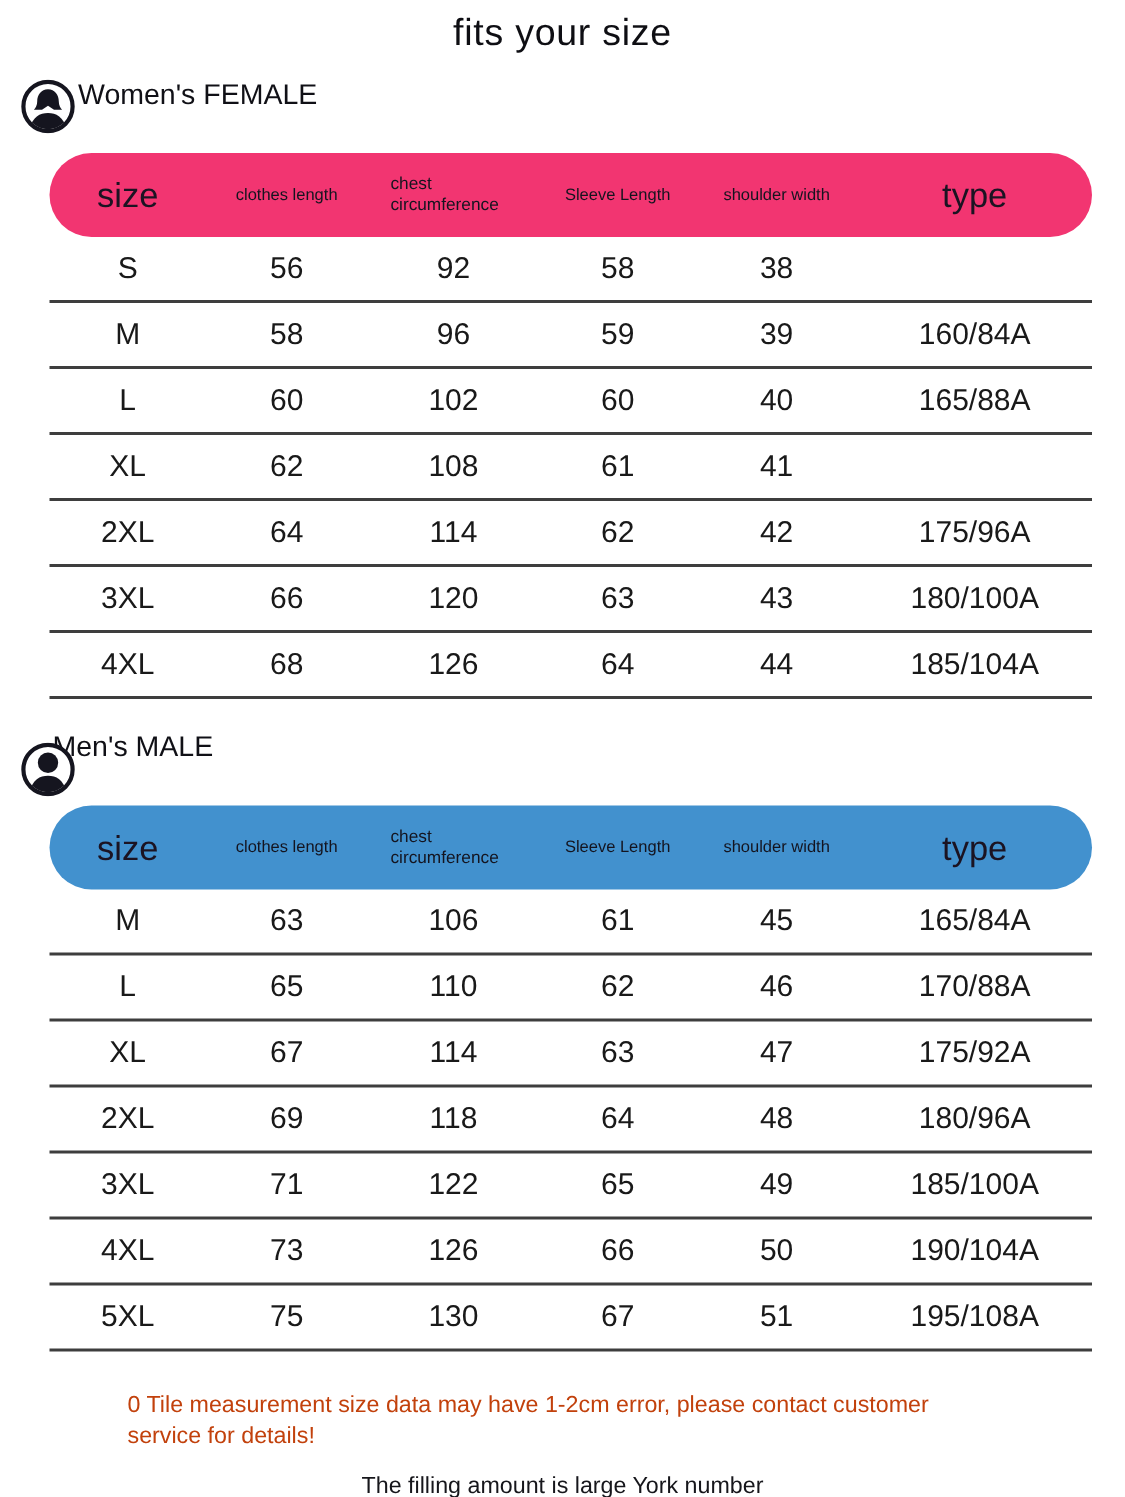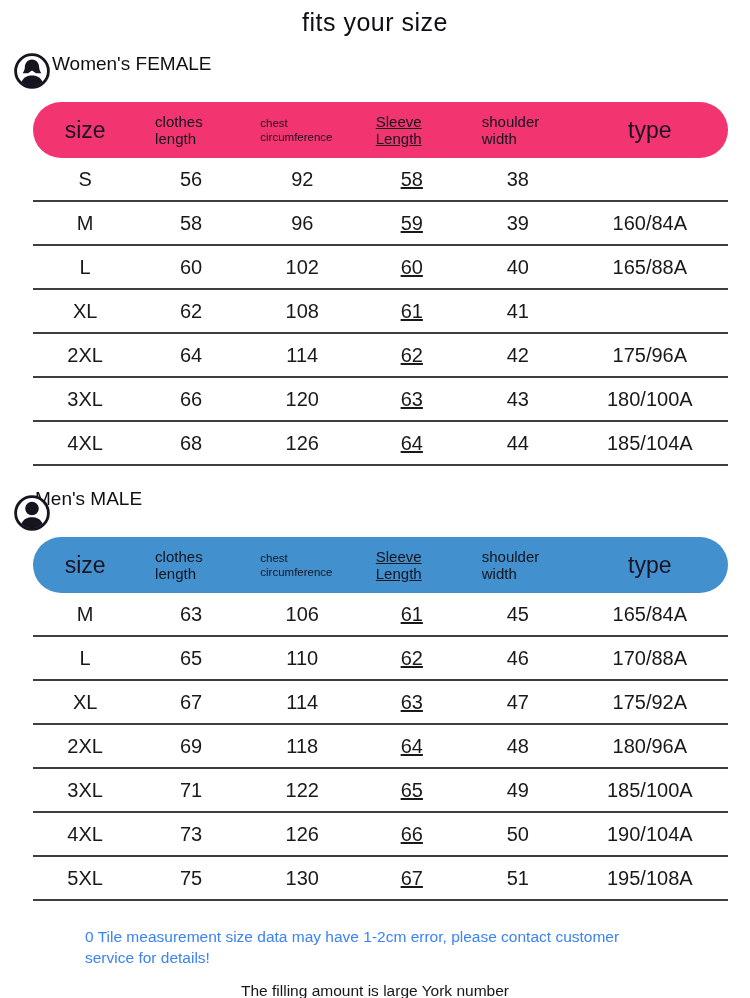--- a/index.html
+++ b/index.html
@@ -45,42 +45,42 @@
   }
   .hcell {
     display:flex;
     align-items:center;
     justify-content:center;
     height:100%;
   }
   .c0 { width:15%; }
   .c1 { width:15.5%; }
   .c2 { width:16.5%; }
-  .c3 { width:15%;text-decoration:underline; }
+  .c3 { width:15%; }
   .c4 { width:15.5%; }
   .c5 { width:22.5%; }
   .h-big  { font-size:23px; color:#1b1322; }
-  .h-two  { font-size:15px; line-height:1.15; text-align:left; max-width:72px; color:#14141f; }
+  .h-two  { font-size:11px; line-height:1.15; text-align:left; max-width:72px; color:#14141f; }
   .h-chest{ font-size:11.5px; line-height:1.25; text-align:left; max-width:84px; color:#14141f; }
   .tbody .trow {
     display:flex;
     height:42px;
     align-items:center;
     border-bottom:2px solid #3e3e3e;
     font-size:20px;
     color:#191919;
   }
   .tbody .tcell { text-align:center; }
 
   .note-measure {
     margin:26px 0 0 85px;
     width:565px;
     font-size:15.5px;
     line-height:1.35;
-    color:#3b82f6;
+    color:#c2410c;
   }
   .note-filling {
     text-align:center;
     margin-top:13px;
     font-size:15.5px;
     color:#16161b;
   }
 </style>
 </head>
 <body>

